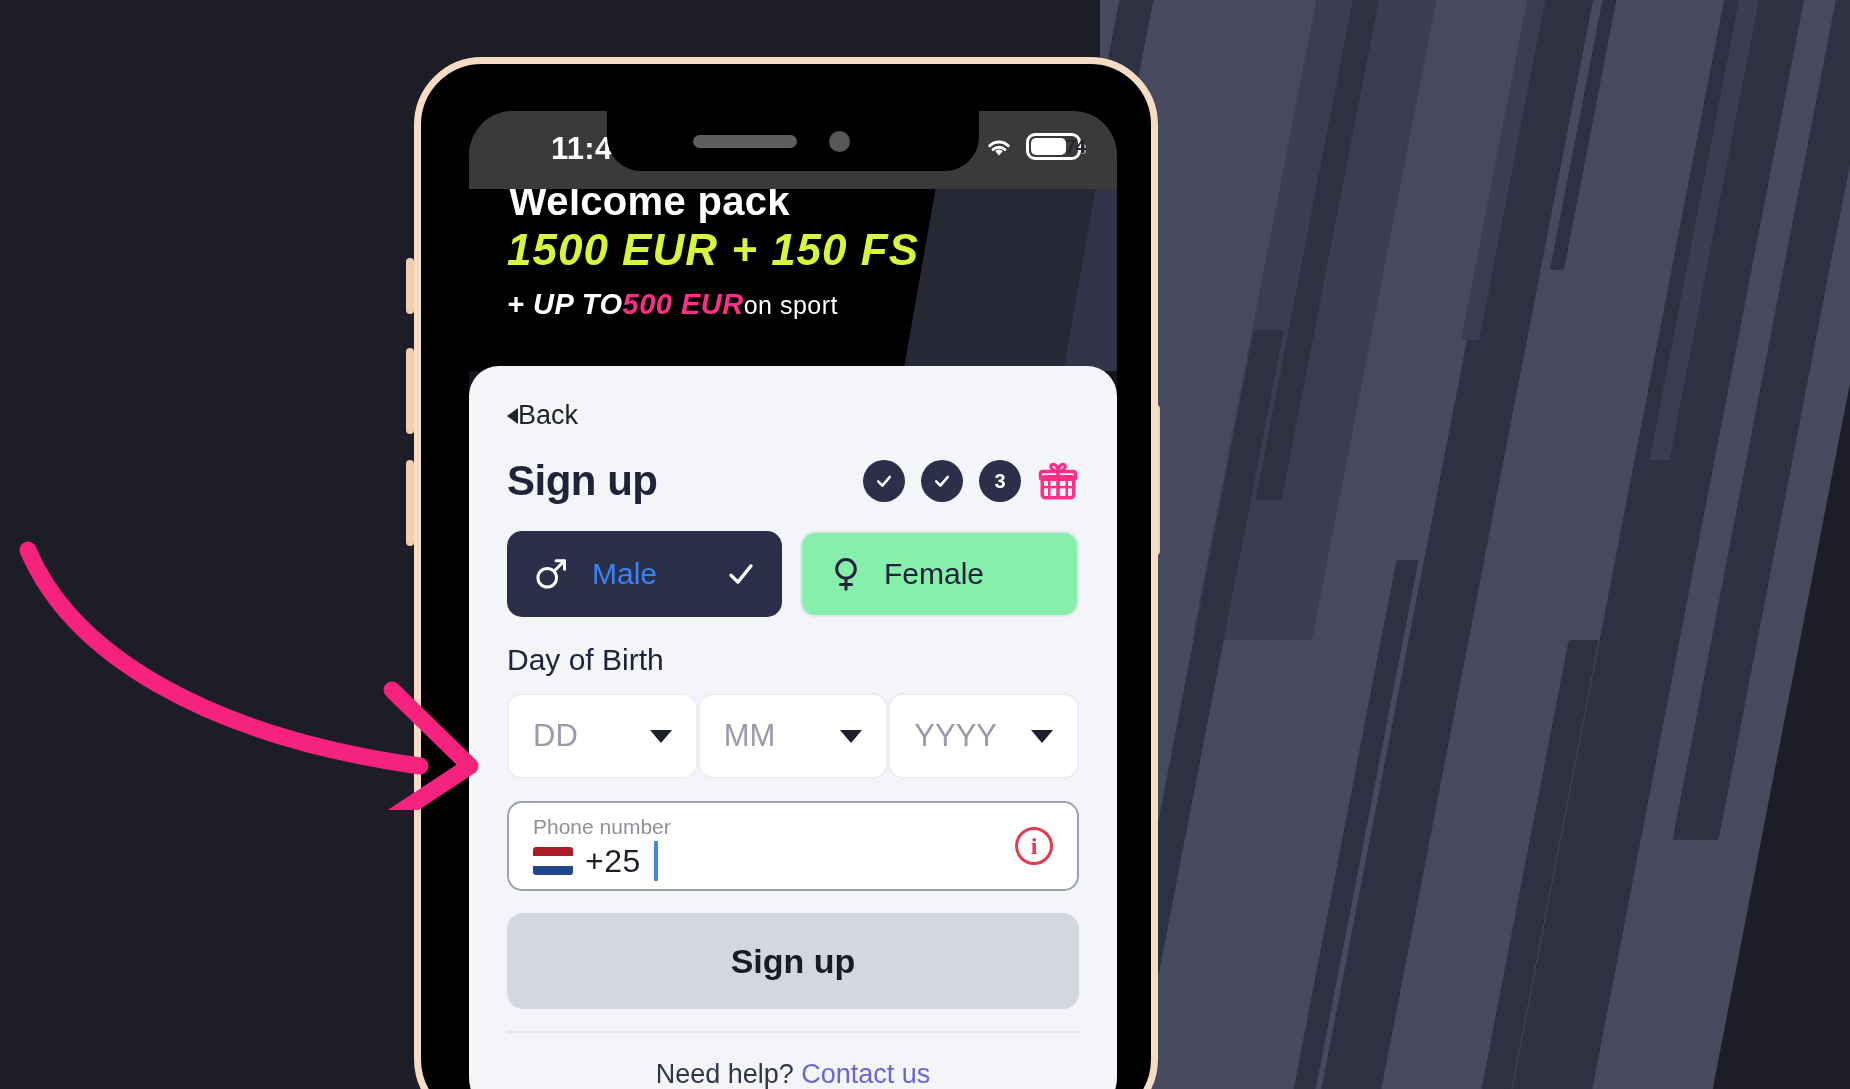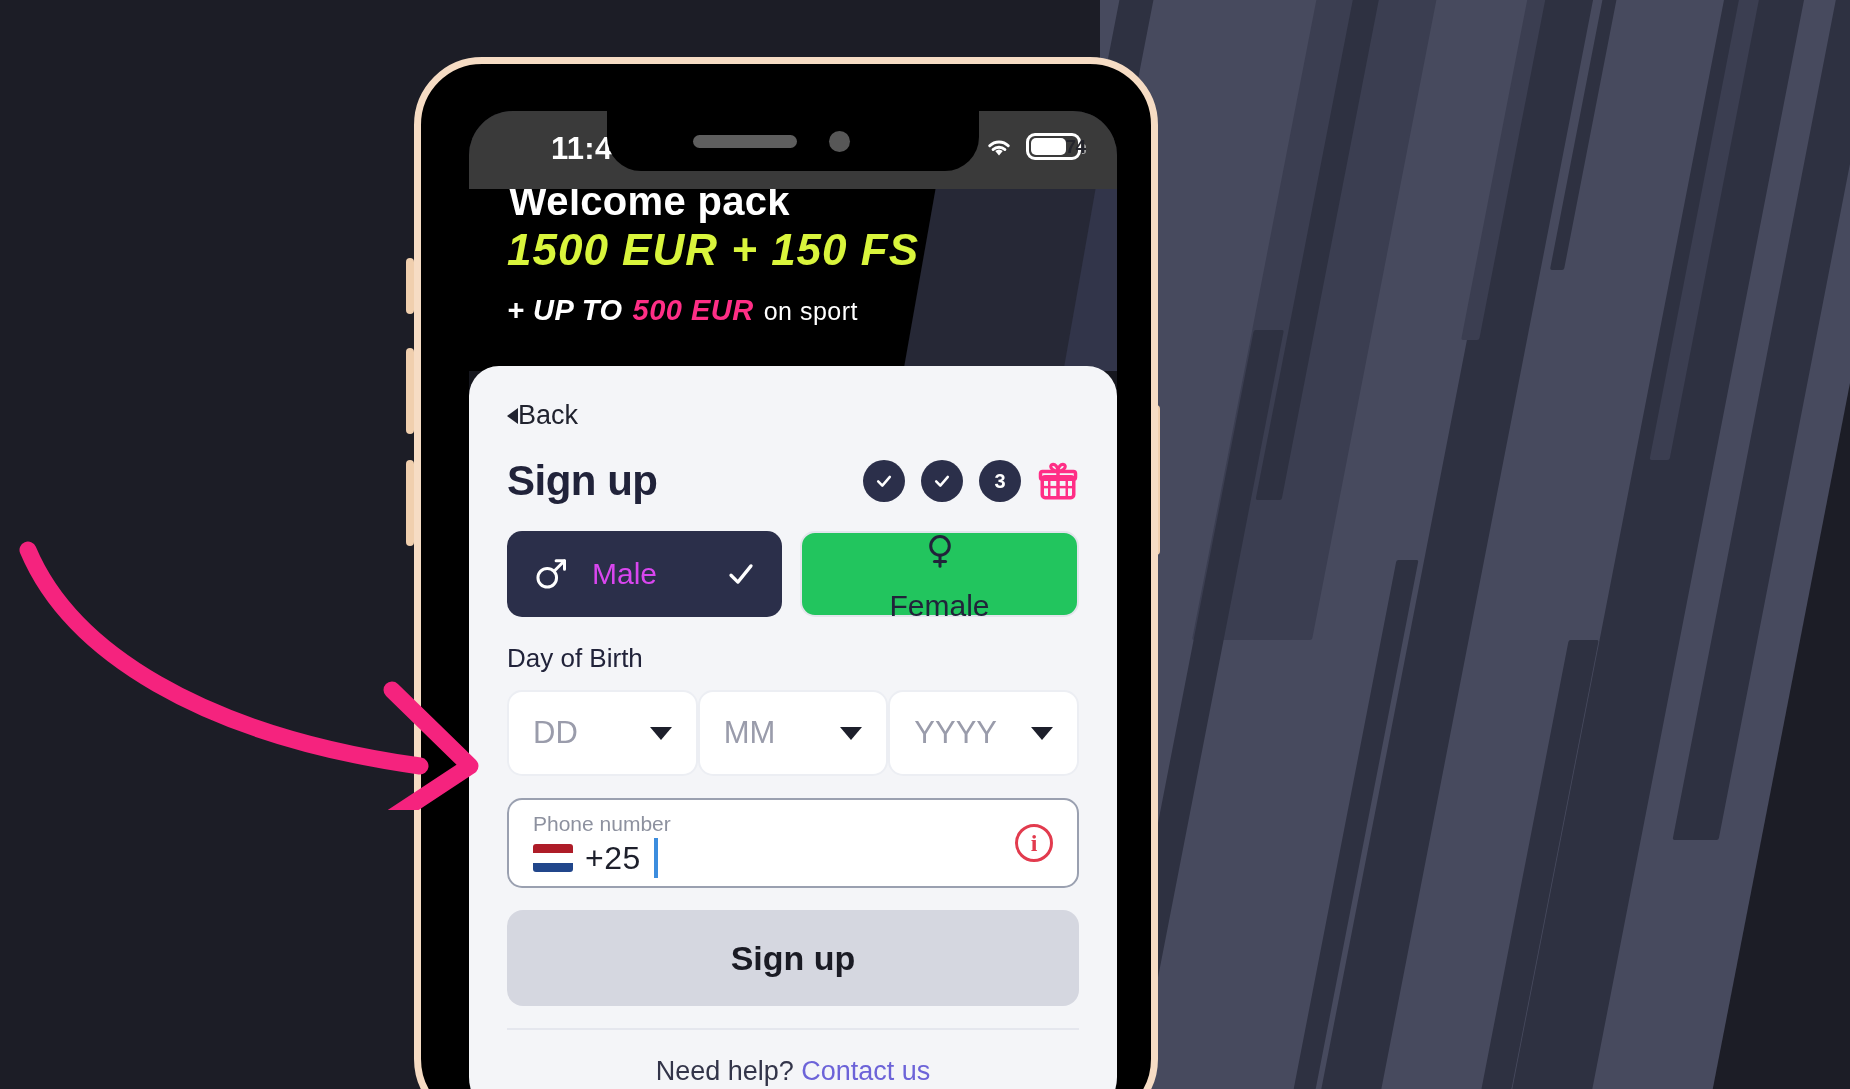--- a/index.html
+++ b/index.html
@@ -120,23 +120,23 @@
   .promo-line1{
     position:absolute; left:40px; top:-10px;
     font-size:40px; font-weight:700; color:#fff; letter-spacing:.3px;
   }
   .promo-line2{
     position:absolute; left:38px; top:36px;
     font-size:44px; font-weight:700; font-style:italic; color:#d9f53c;
     letter-spacing:1px;
   }
   .promo-line3{
-    position:absolute; left:38px; top:105px;
+    position:absolute; left:38px; top:99px;
     font-size:29px; font-weight:700; font-style:italic; color:#fff;
-    letter-spacing:.5px; display:flex; align-items:baseline; gap:10px;
+    letter-spacing:.5px; display:flex; align-items:baseline; gap:0;
   }
   .promo-line3 .pink{ color:#ff2e86; }
   .promo-line3 .plain{
     color:#fff; font-style:normal; font-weight:400; font-size:25px;
   }
 
   
   #sheet{
     position:absolute; left:0; top:255px; width:100%; bottom:0;
     background:#f4f5f8; border-radius:30px 30px 0 0;
@@ -165,27 +165,27 @@
   .step svg{ width:20px; height:20px; }
   .gift{ width:42px; height:42px; }
 
   
   #gender{ display:flex; gap:18px; margin-top:26px; }
   .gbtn{
     flex:1; height:86px; border-radius:15px;
     display:flex; align-items:center; padding:0 26px; gap:20px;
     font-size:30px;
   }
-  .gbtn.sel{ background:#2b2f4a; color:#d946ef;gap:23px; }
-  .gbtn.unsel{ background:#22c55e; color:#21233a; border:2px solid #e3e5ec;flex-direction:column; }
+  .gbtn.sel{ background:#2b2f4a; color:#3b82f6;gap:23px; }
+  .gbtn.unsel{ background:#86efac; color:#21233a; border:2px solid #e3e5ec; }
   .gbtn .sym{ width:36px; height:36px; flex:0 0 36px; }
   .gbtn .tick{ margin-left:auto; width:30px; height:30px; }
 
   
-  #dob-label{ margin-top:26px; font-size:26px; color:#21233a; }
+  #dob-label{ margin-top:26px; font-size:30px; color:#21233a; }
   #dob{ display:flex; gap:0; margin-top:16px; }
   .dd{
     flex:1; height:86px; background:#fff; border:2px solid #eceef3;
     border-radius:15px; display:flex; align-items:center;
     padding:0 24px; font-size:31px; color:#9a9cab;
   }
   .dd .caret{
     margin-left:auto; width:0;height:0;
     border-left:11px solid transparent; border-right:11px solid transparent;
     border-top:13px solid #1d1f2b;

